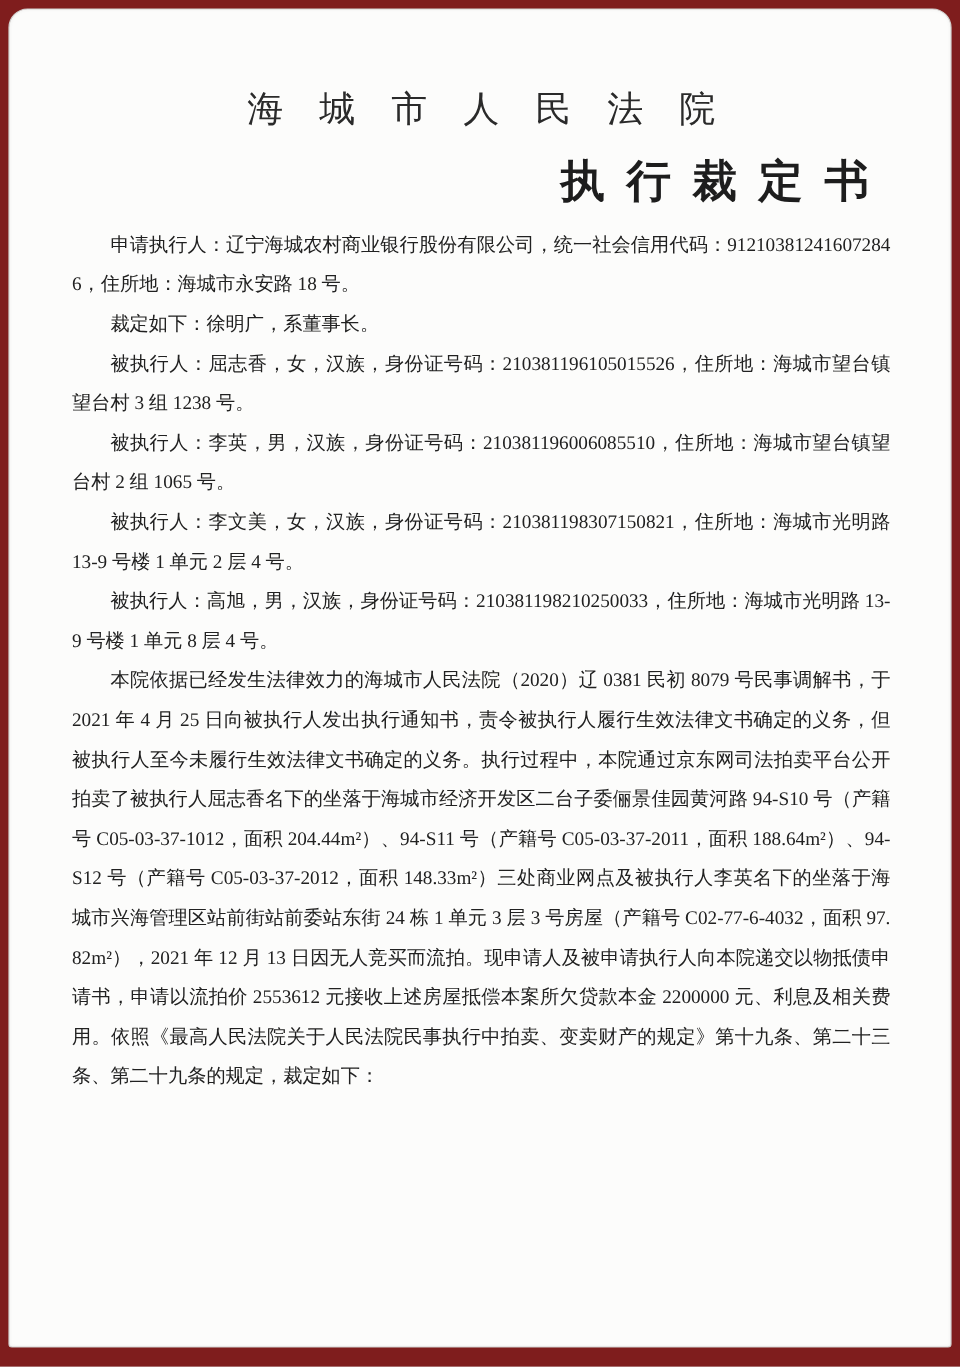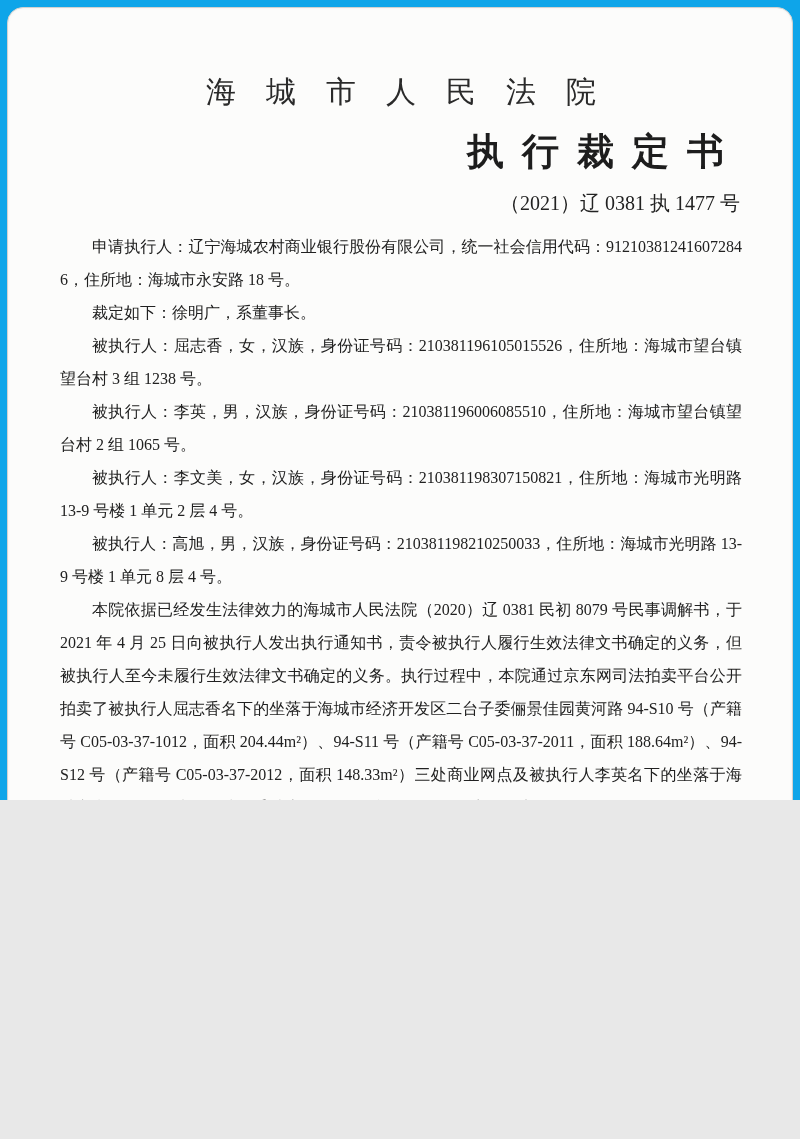--- a/index.html
+++ b/index.html
@@ -4,22 +4,22 @@
 <style>
   html, body {
     margin: 0;
     padding: 0;
     background: #e8e8e8;
     font-family: "Liberation Serif", "DejaVu Serif", serif;
   }
   .scan-canvas {
     position: relative;
     width: 800px;
-    height: 800px;
-    background: #0ea5e9;
+    height: 1139px;
+    background: #7f1d1d;
     overflow: hidden;
     text-decoration: underline;
   }
   .page {
     position: absolute;
     left: 7px;
     top: 7px;
     width: 786px;
     height: 1116px;
     box-sizing: border-box;
@@ -76,21 +76,20 @@
 </head>
 <body>
 
 <div class="scan-canvas">
   <div class="page">
 
     <h1 class="court-name">海城市人民法院</h1>
 
     <h2 class="doc-title">执行裁定书</h2>
 
-    <div class="case-number">（2021）辽 0381 执 1477 号</div>
 
     <div class="body-text">
       <p>申请执行人：辽宁海城农村商业银行股份有限公司，统一社会信用代码：912103812416072846，住所地：海城市永安路 18 号。</p>
       <p>裁定如下：徐明广，系董事长。</p>
       <p>被执行人：屈志香，女，汉族，身份证号码：210381196105015526，住所地：海城市望台镇望台村 3 组 1238 号。</p>
       <p>被执行人：李英，男，汉族，身份证号码：210381196006085510，住所地：海城市望台镇望台村 2 组 1065 号。</p>
       <p>被执行人：李文美，女，汉族，身份证号码：210381198307150821，住所地：海城市光明路 13-9 号楼 1 单元 2 层 4 号。</p>
       <p>被执行人：高旭，男，汉族，身份证号码：210381198210250033，住所地：海城市光明路 13-9 号楼 1 单元 8 层 4 号。</p>
       <p>本院依据已经发生法律效力的海城市人民法院（2020）辽 0381 民初 8079 号民事调解书，于 2021 年 4 月 25 日向被执行人发出执行通知书，责令被执行人履行生效法律文书确定的义务，但被执行人至今未履行生效法律文书确定的义务。执行过程中，本院通过京东网司法拍卖平台公开拍卖了被执行人屈志香名下的坐落于海城市经济开发区二台子委俪景佳园黄河路 94-S10 号（产籍号 C05-03-37-1012，面积 204.44m²）、94-S11 号（产籍号 C05-03-37-2011，面积 188.64m²）、94-S12 号（产籍号 C05-03-37-2012，面积 148.33m²）三处商业网点及被执行人李英名下的坐落于海城市兴海管理区站前街站前委站东街 24 栋 1 单元 3 层 3 号房屋（产籍号 C02-77-6-4032，面积 97.82m²），2021 年 12 月 13 日因无人竞买而流拍。现申请人及被申请执行人向本院递交以物抵债申请书，申请以流拍价 2553612 元接收上述房屋抵偿本案所欠贷款本金 2200000 元、利息及相关费用。依照《最高人民法院关于人民法院民事执行中拍卖、变卖财产的规定》第十九条、第二十三条、第二十九条的规定，裁定如下：</p>
     </div>

